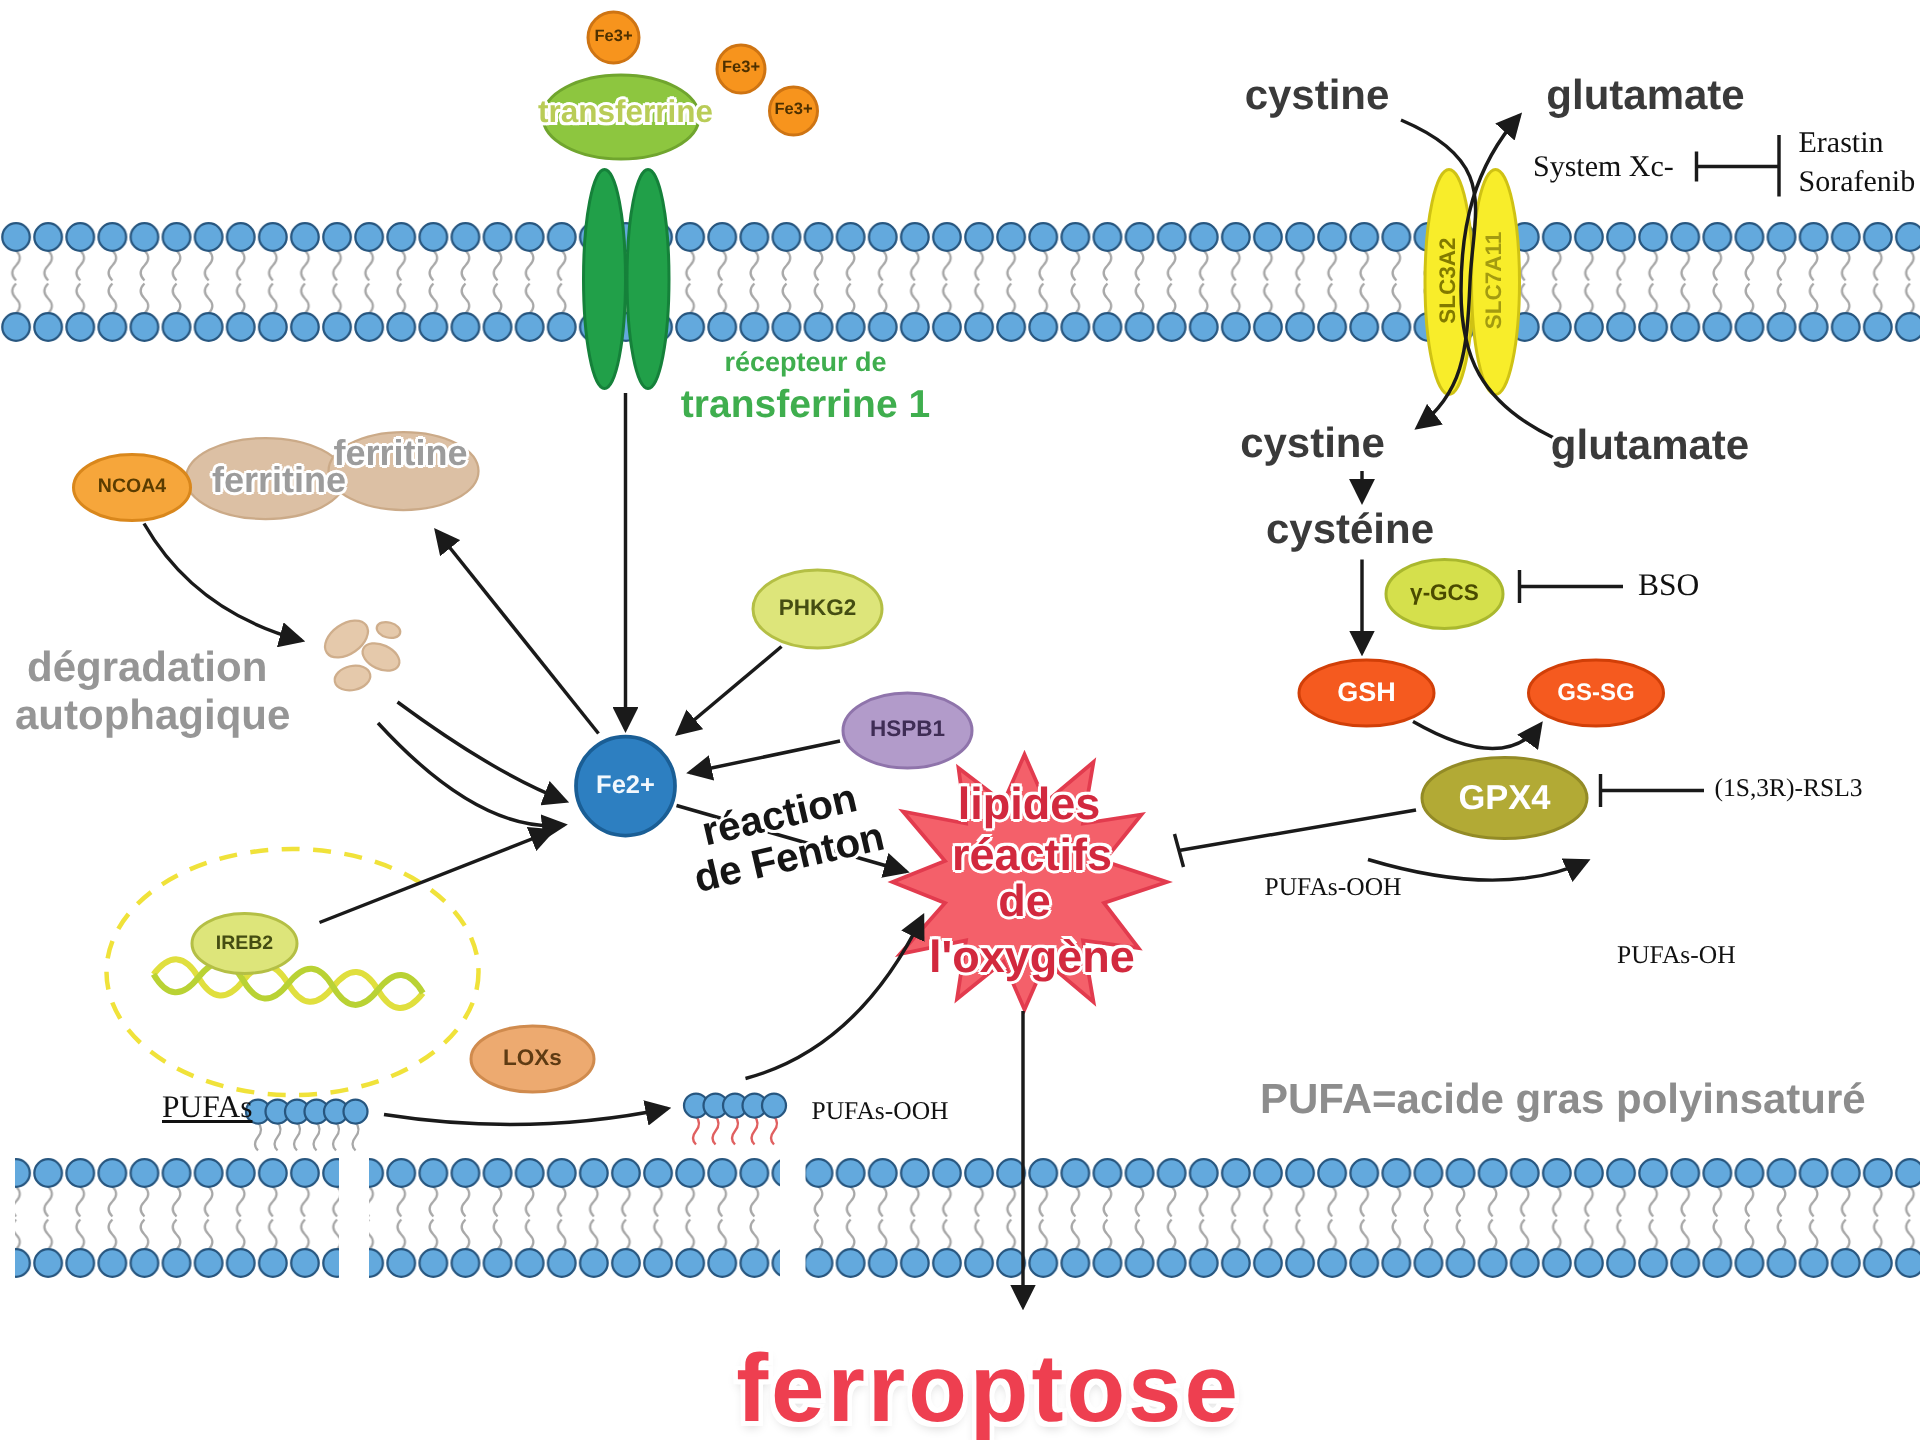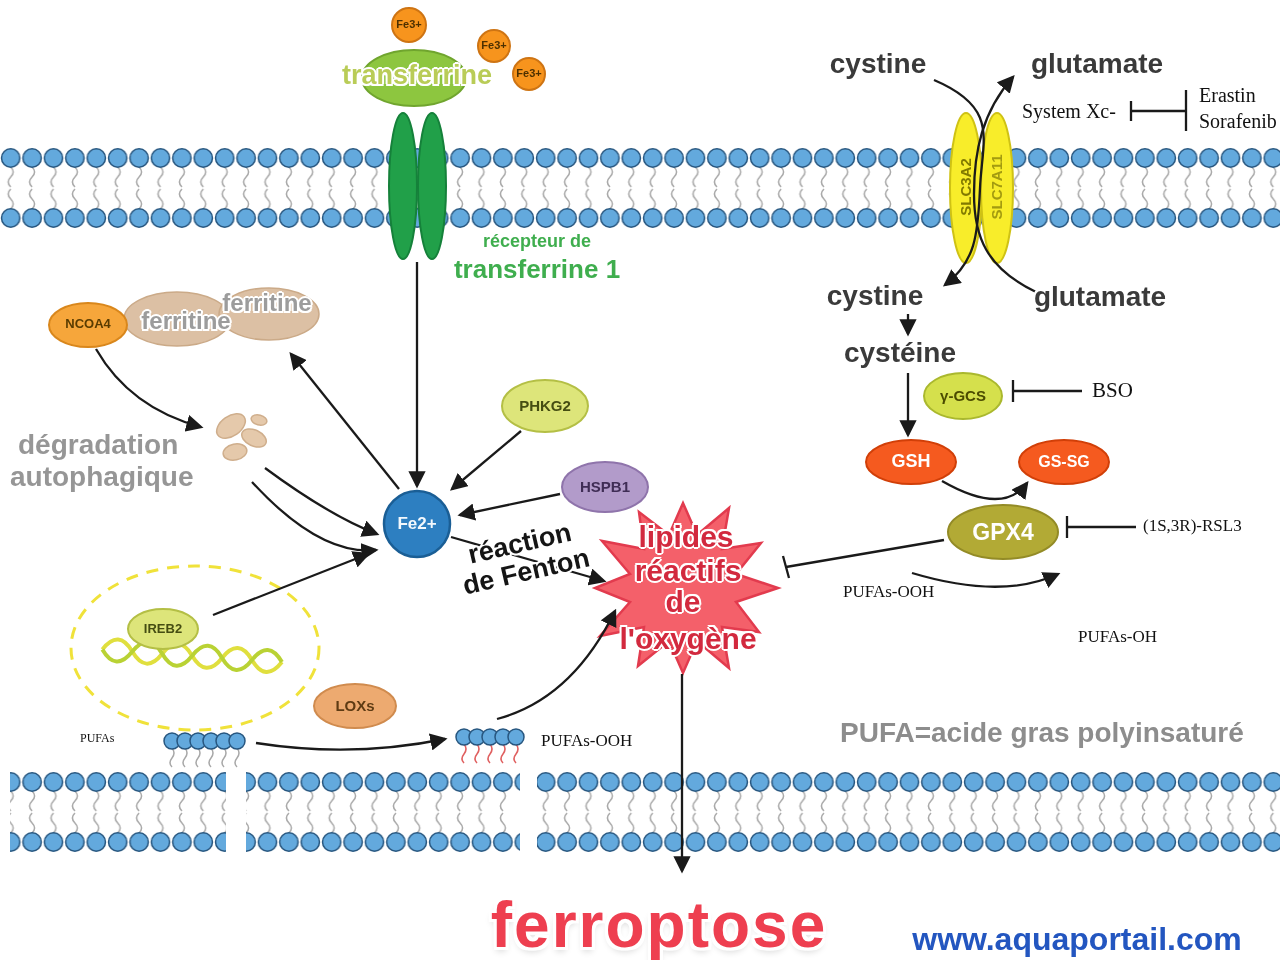--- a/index.html
+++ b/index.html
@@ -157,21 +157,21 @@
         <path d="M1067 516 L1067 538"></path>
     <path d="M1186 90 L1186 131"></path>
         <path d="M1186 111 L1131 111"></path>
         <path d="M1131 101 L1131 121"></path>
   </g>
 </svg>
 
 <div class="lb c b" style="left:409px;top:25px;font-size:11px;color:#4d3000;">Fe3+</div>
 <div class="lb c b" style="left:494px;top:46px;font-size:11px;color:#4d3000;">Fe3+</div>
 <div class="lb c b" style="left:529px;top:74px;font-size:11px;color:#4d3000;">Fe3+</div>
-<div class="lb c b glow" style="left:417px;top:76px;font-size:27px;color:#b9cc57;">transferrine</div>
+<div class="lb c b glow" style="left:417px;top:76px;font-size:21px;color:#b9cc57;">transferrine</div>
 <div class="lb c b glow" style="left:537px;top:242px;font-size:18px;color:#3fae4e;">récepteur de</div>
 <div class="lb c b glow" style="left:537px;top:269px;font-size:26px;color:#3fae4e;">transferrine 1</div>
 
 <div class="lb c b glow" style="left:878px;top:64px;font-size:28px;color:#3a3a3a;">cystine</div>
 <div class="lb c b glow" style="left:1097px;top:64px;font-size:28px;color:#3a3a3a;">glutamate</div>
 <div class="lb l serif" style="left:1022px;top:112px;font-size:20px;color:#111;">System Xc-</div>
 <div class="lb l serif" style="left:1199px;top:96px;font-size:20px;color:#111;">Erastin</div>
 <div class="lb l serif" style="left:1199px;top:122px;font-size:20px;color:#111;">Sorafenib</div>
 <div class="lb rotm90 b" style="left:966px;top:187px;font-size:15px;color:#827a00;">SLC3A2</div>
 <div class="lb rotm90 b" style="left:997px;top:187px;font-size:15px;color:#a39b10;">SLC7A11</div>
@@ -201,19 +201,18 @@
   <div>réaction</div>
   <div>de Fenton</div>
 </div>
 
 <div class="lb c b glow" style="left:686px;top:537px;font-size:30px;color:#d2293e;">lipides</div>
 <div class="lb c b glow" style="left:688px;top:571px;font-size:30px;color:#d2293e;">réactifs</div>
 <div class="lb c b glow" style="left:683px;top:602px;font-size:30px;color:#d2293e;">de</div>
 <div class="lb c b glow" style="left:688px;top:639px;font-size:30px;color:#d2293e;">l'oxygène</div>
 
 <div class="lb c b" style="left:355px;top:706px;font-size:15px;color:#5e3b13;">LOXs</div>
-<div class="lb l serif" style="left:80px;top:738px;font-size:12px;color:#111;">PUFAs</div>
+<div class="lb l serif" style="left:108px;top:738px;font-size:21px;color:#111;text-decoration:underline;">PUFAs</div>
 <div class="lb l serif" style="left:541px;top:741px;font-size:17px;color:#111;">PUFAs-OOH</div>
 
 <div class="lb c b glow2" style="left:659px;top:910px;font-size:64px;color:#ee3f50;letter-spacing:2px;margin-top:16px;">ferroptose</div>
-<div class="lb c b glow" style="left:1077px;top:939px;font-size:32px;color:#2356c0;">www.aquaportail.com</div>
 
 </div>
 
 </body></html>

